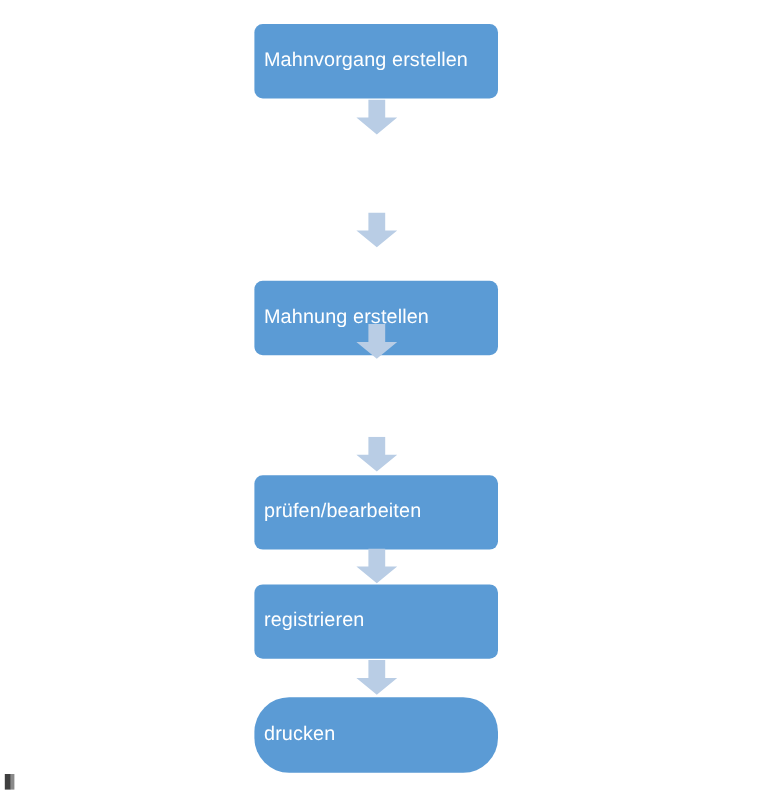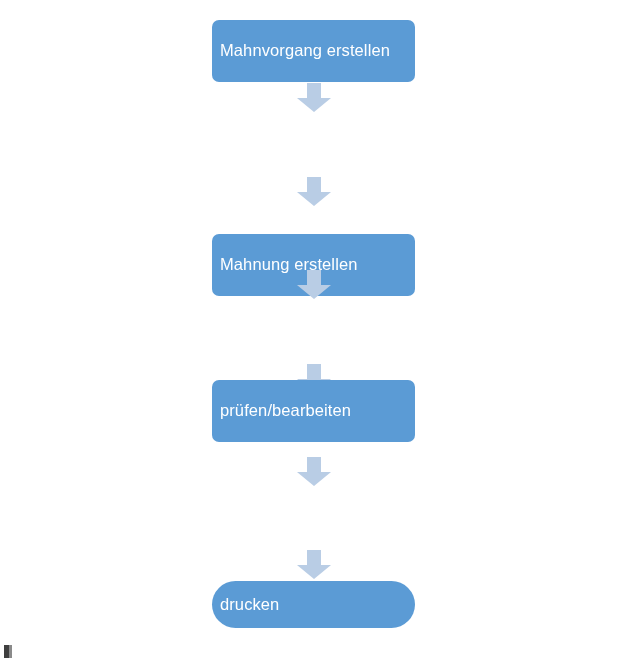--- a/index.html
+++ b/index.html
@@ -110,36 +110,39 @@
     </svg>
   </div>
 
 
   <div class="flow-arrow" style="top:364px;">
     <svg viewBox="0 0 36 30" xmlns="http://www.w3.org/2000/svg" aria-hidden="true">
       <polygon points="11,0 25,0 25,15 35,15 18,29 1,15 11,15" fill="#b9cde5"></polygon>
     </svg>
   </div>
 
-  <div class="flow-node" style="top:380px;height:62px;">
+  <div class="flow-node" style="top:396px;height:62px;">
     <span class="node-label">prüfen/bearbeiten</span>
   </div>
 
   <div class="flow-arrow" style="top:457px;">
     <svg viewBox="0 0 36 30" xmlns="http://www.w3.org/2000/svg" aria-hidden="true">
       <polygon points="11,0 25,0 25,15 35,15 18,29 1,15 11,15" fill="#b9cde5"></polygon>
     </svg>
   </div>
 
+  <div class="flow-node" style="top:487px;height:62px;">
+    <span class="node-label">registrieren</span>
+  </div>
 
   <div class="flow-arrow" style="top:550px;">
     <svg viewBox="0 0 36 30" xmlns="http://www.w3.org/2000/svg" aria-hidden="true">
       <polygon points="11,0 25,0 25,15 35,15 18,29 1,15 11,15" fill="#b9cde5"></polygon>
     </svg>
   </div>
 
-  <div class="flow-node" style="top:581px;height:47px;border-radius:29px;">
+  <div class="flow-node" style="top:581px;height:63px;border-radius:29px;">
     <span class="node-label">drucken</span>
   </div>
 
 </div>
 
 <div id="caret-mark"></div>
 
 </body></html>

